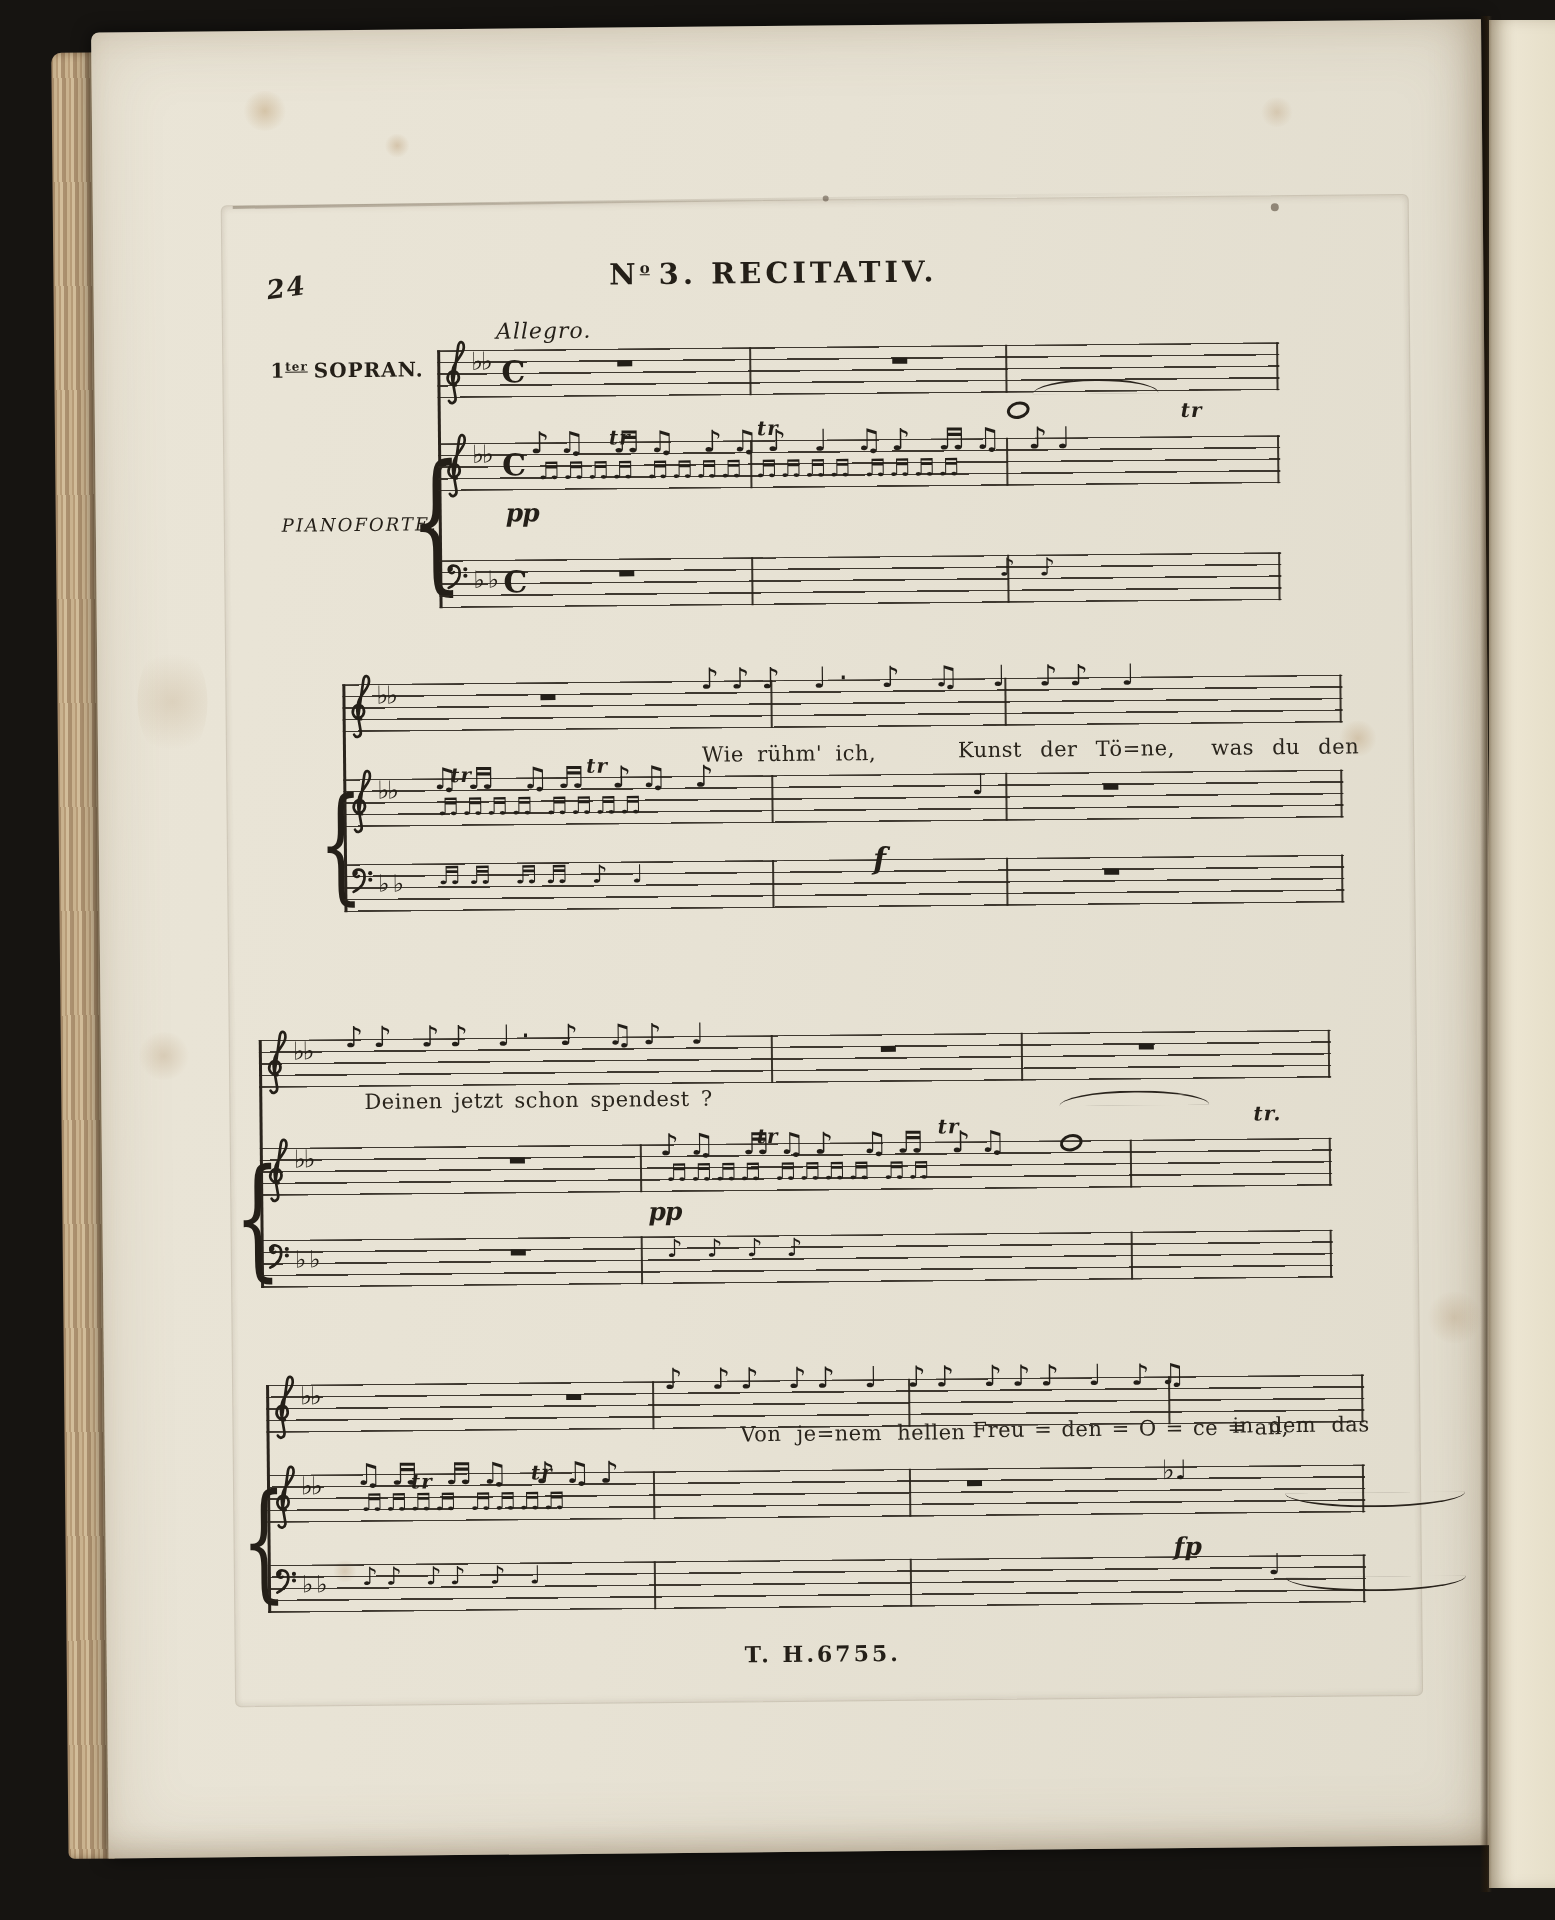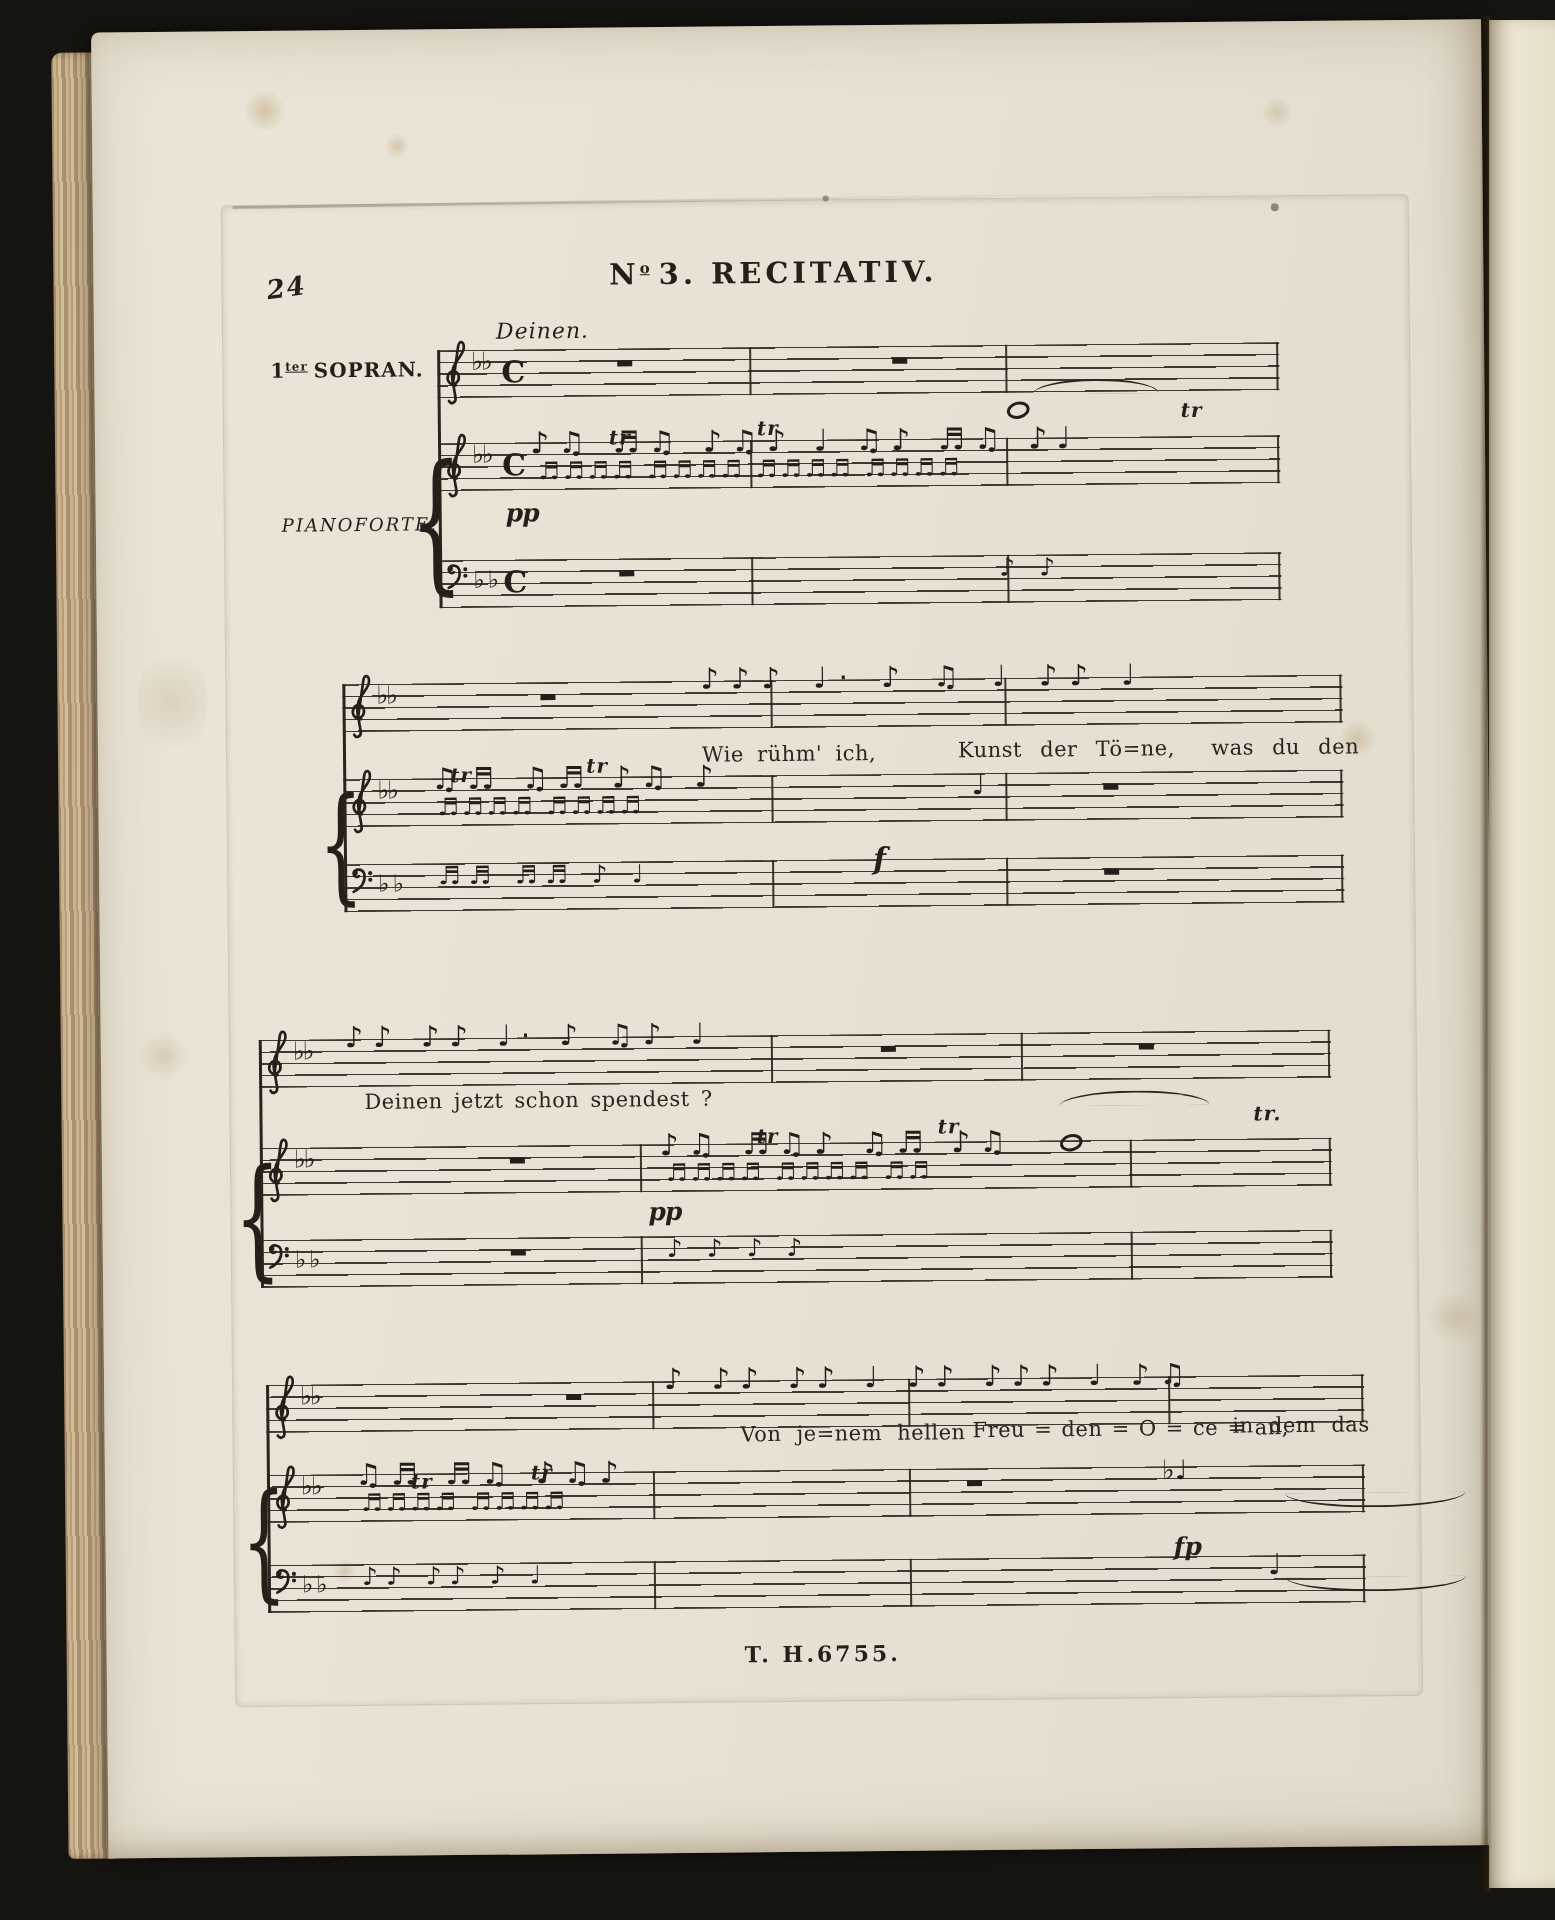--- a/index.html
+++ b/index.html
@@ -72,21 +72,21 @@
       <div class="stain" style="left:40px;top:610px;width:70px;height:120px;background:radial-gradient(circle,rgba(150,110,60,.16),rgba(150,110,60,0) 70%);"></div>
       <div class="stain" style="left:1240px;top:700px;width:40px;height:36px;background:radial-gradient(circle,rgba(160,115,60,.25),rgba(160,115,60,0) 70%);"></div>
       <div class="stain" style="left:36px;top:1000px;width:54px;height:48px;background:radial-gradient(circle,rgba(150,108,58,.2),rgba(150,108,58,0) 70%);"></div>
       <div class="stain" style="left:1322px;top:1272px;width:58px;height:52px;background:radial-gradient(circle,rgba(150,108,58,.2),rgba(150,108,58,0) 70%);"></div>
       <div class="stain" style="left:226px;top:1530px;width:26px;height:22px;background:radial-gradient(circle,rgba(150,108,58,.22),rgba(150,108,58,0) 70%);"></div>
       <div class="stain" style="left:1178px;top:182px;width:8px;height:8px;background:rgba(60,45,30,.5);"></div>
       <div class="stain" style="left:730px;top:170px;width:6px;height:6px;background:rgba(60,45,30,.45);"></div>
 
       <div class="pagenum ink">24</div>
       <div class="title ink"><span>N</span><sup>o</sup><span class="rest">3. RECITATIV.</span></div>
-      <div class="tempo ink">Deinen.</div>
+      <div class="tempo ink">Allegro.</div>
 
       <div class="part-label ink" style="left:176px;top:328px;"><span>1</span><sup>ter</sup><span class="rest">SOPRAN.</span></div>
       <div class="pf-label ink" style="left:186px;top:484px;">PIANOFORTE.</div>
 
       <div class="sysline" style="left:343px;top:321px;height:258px;"></div>
       <div class="brace" style="left:314px;top:408px;font-size:152px;line-height:168px;">{</div>
 
       <div class="staff" style="left:343px;top:321px;width:842px;">
         <svg class="clef t" viewBox="0 0 26 74">
             <path d="M13 48 C7 48 3.5 43 5.5 38 C7.5 33 14 33 15.5 38 C17 43 13.5 47 10 46.5 L15.5 10 C16.5 4 21 5 21 11 C21 18 13 23 10.5 31 C8.5 37 9 42 10.5 48 L12.5 60 C13 65 8 67 6 63" fill="none" stroke="#241f18" stroke-width="2.6" stroke-linecap="round"></path>

